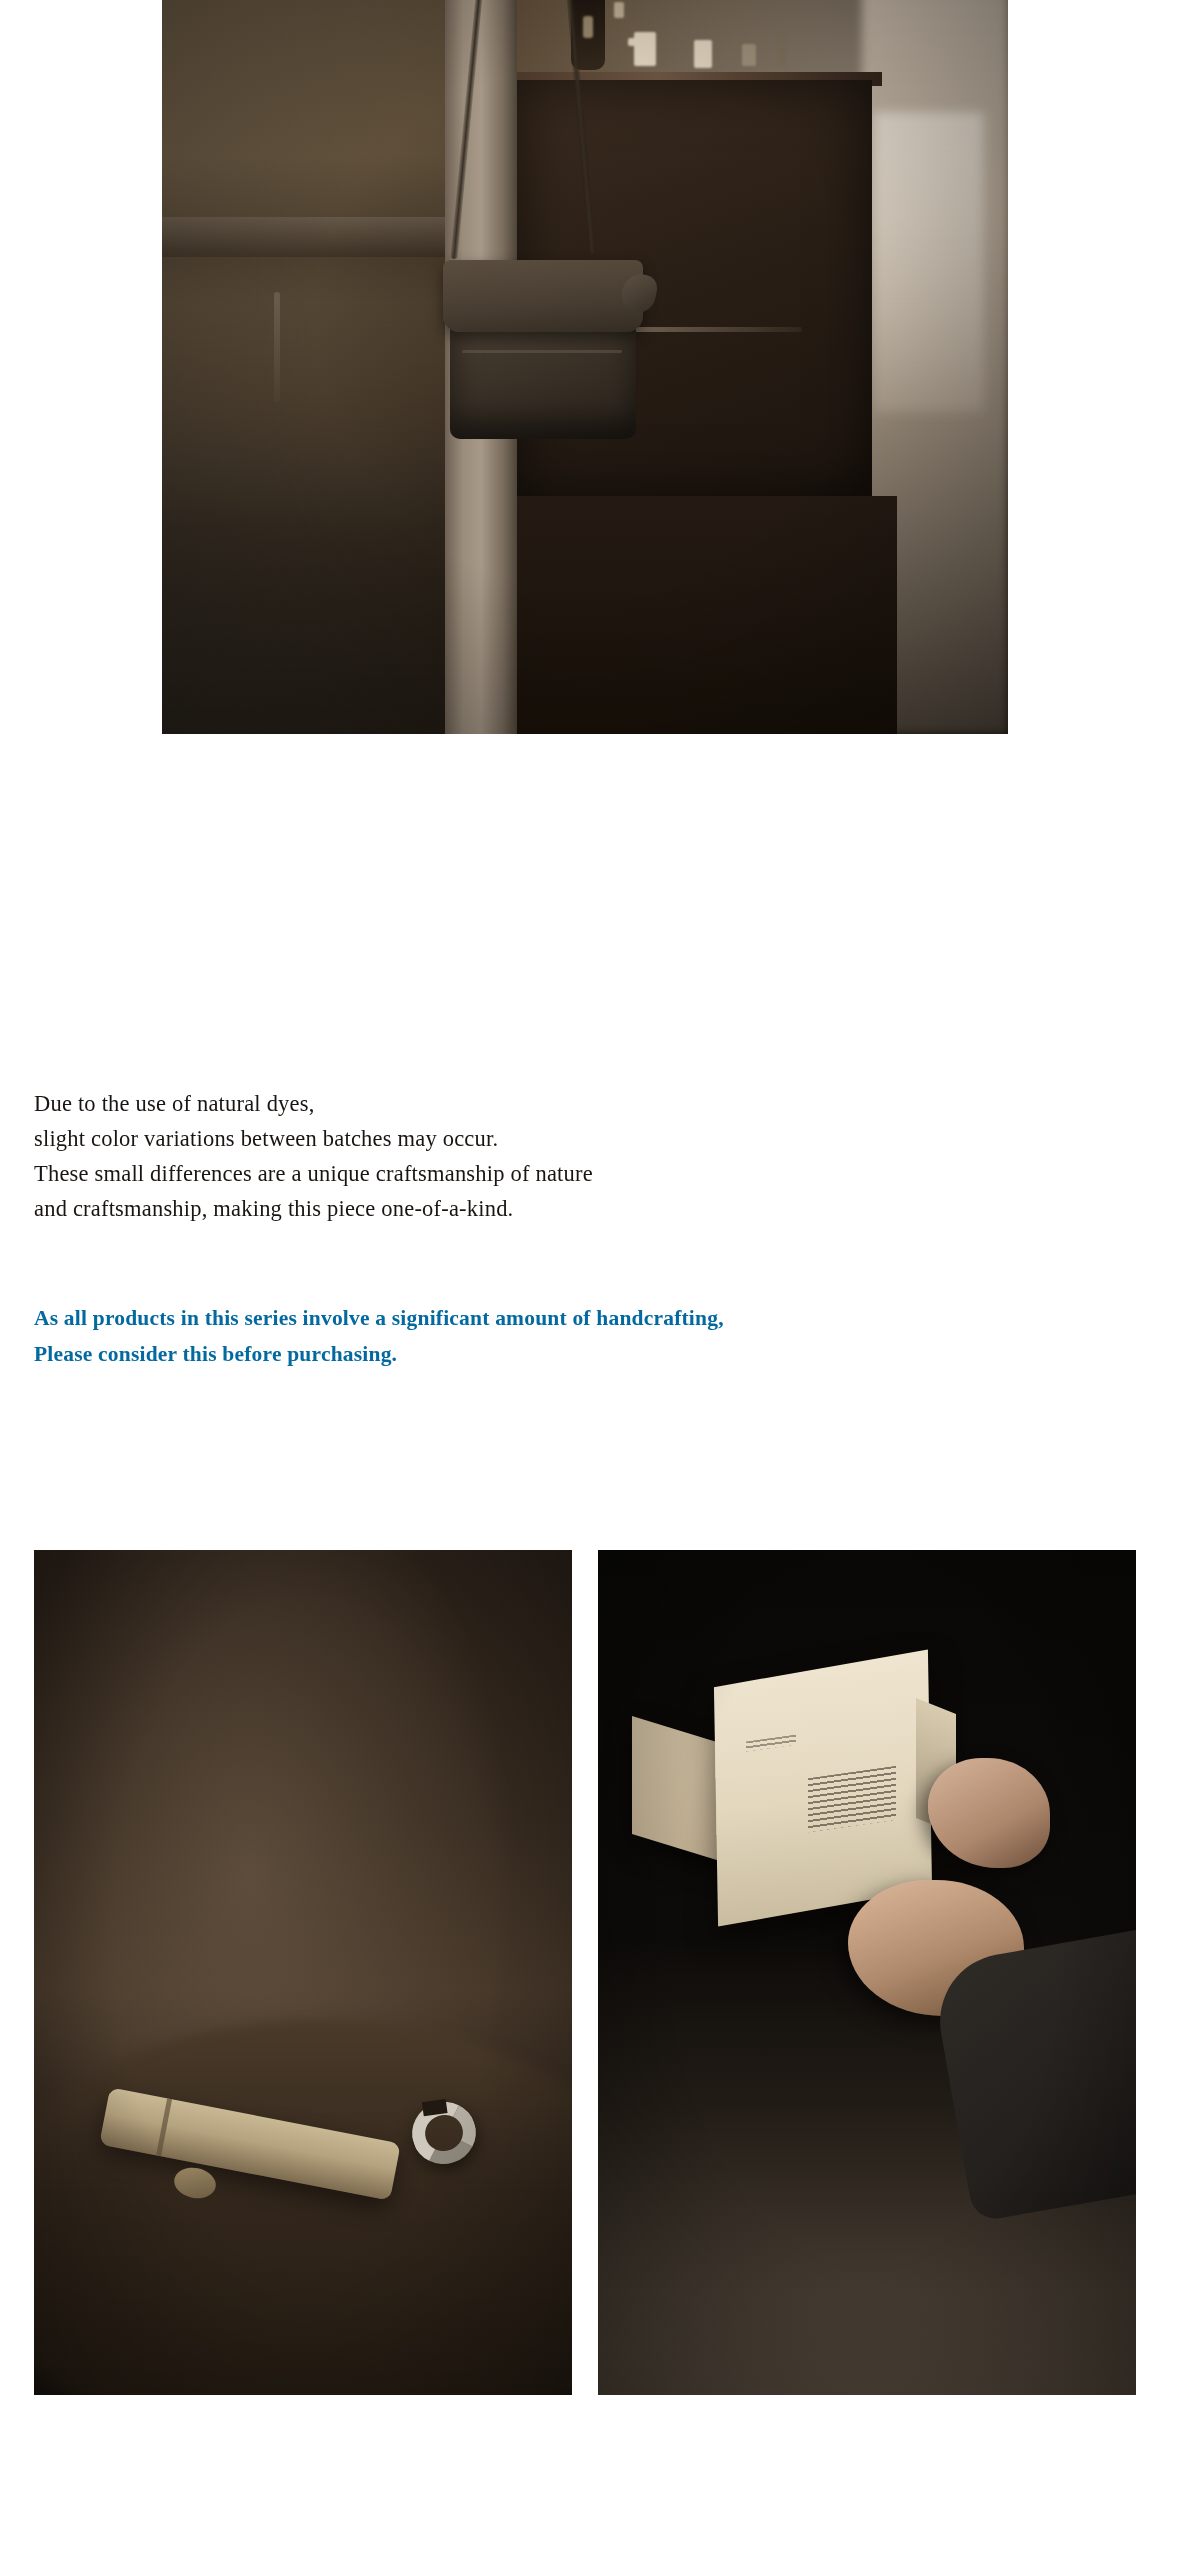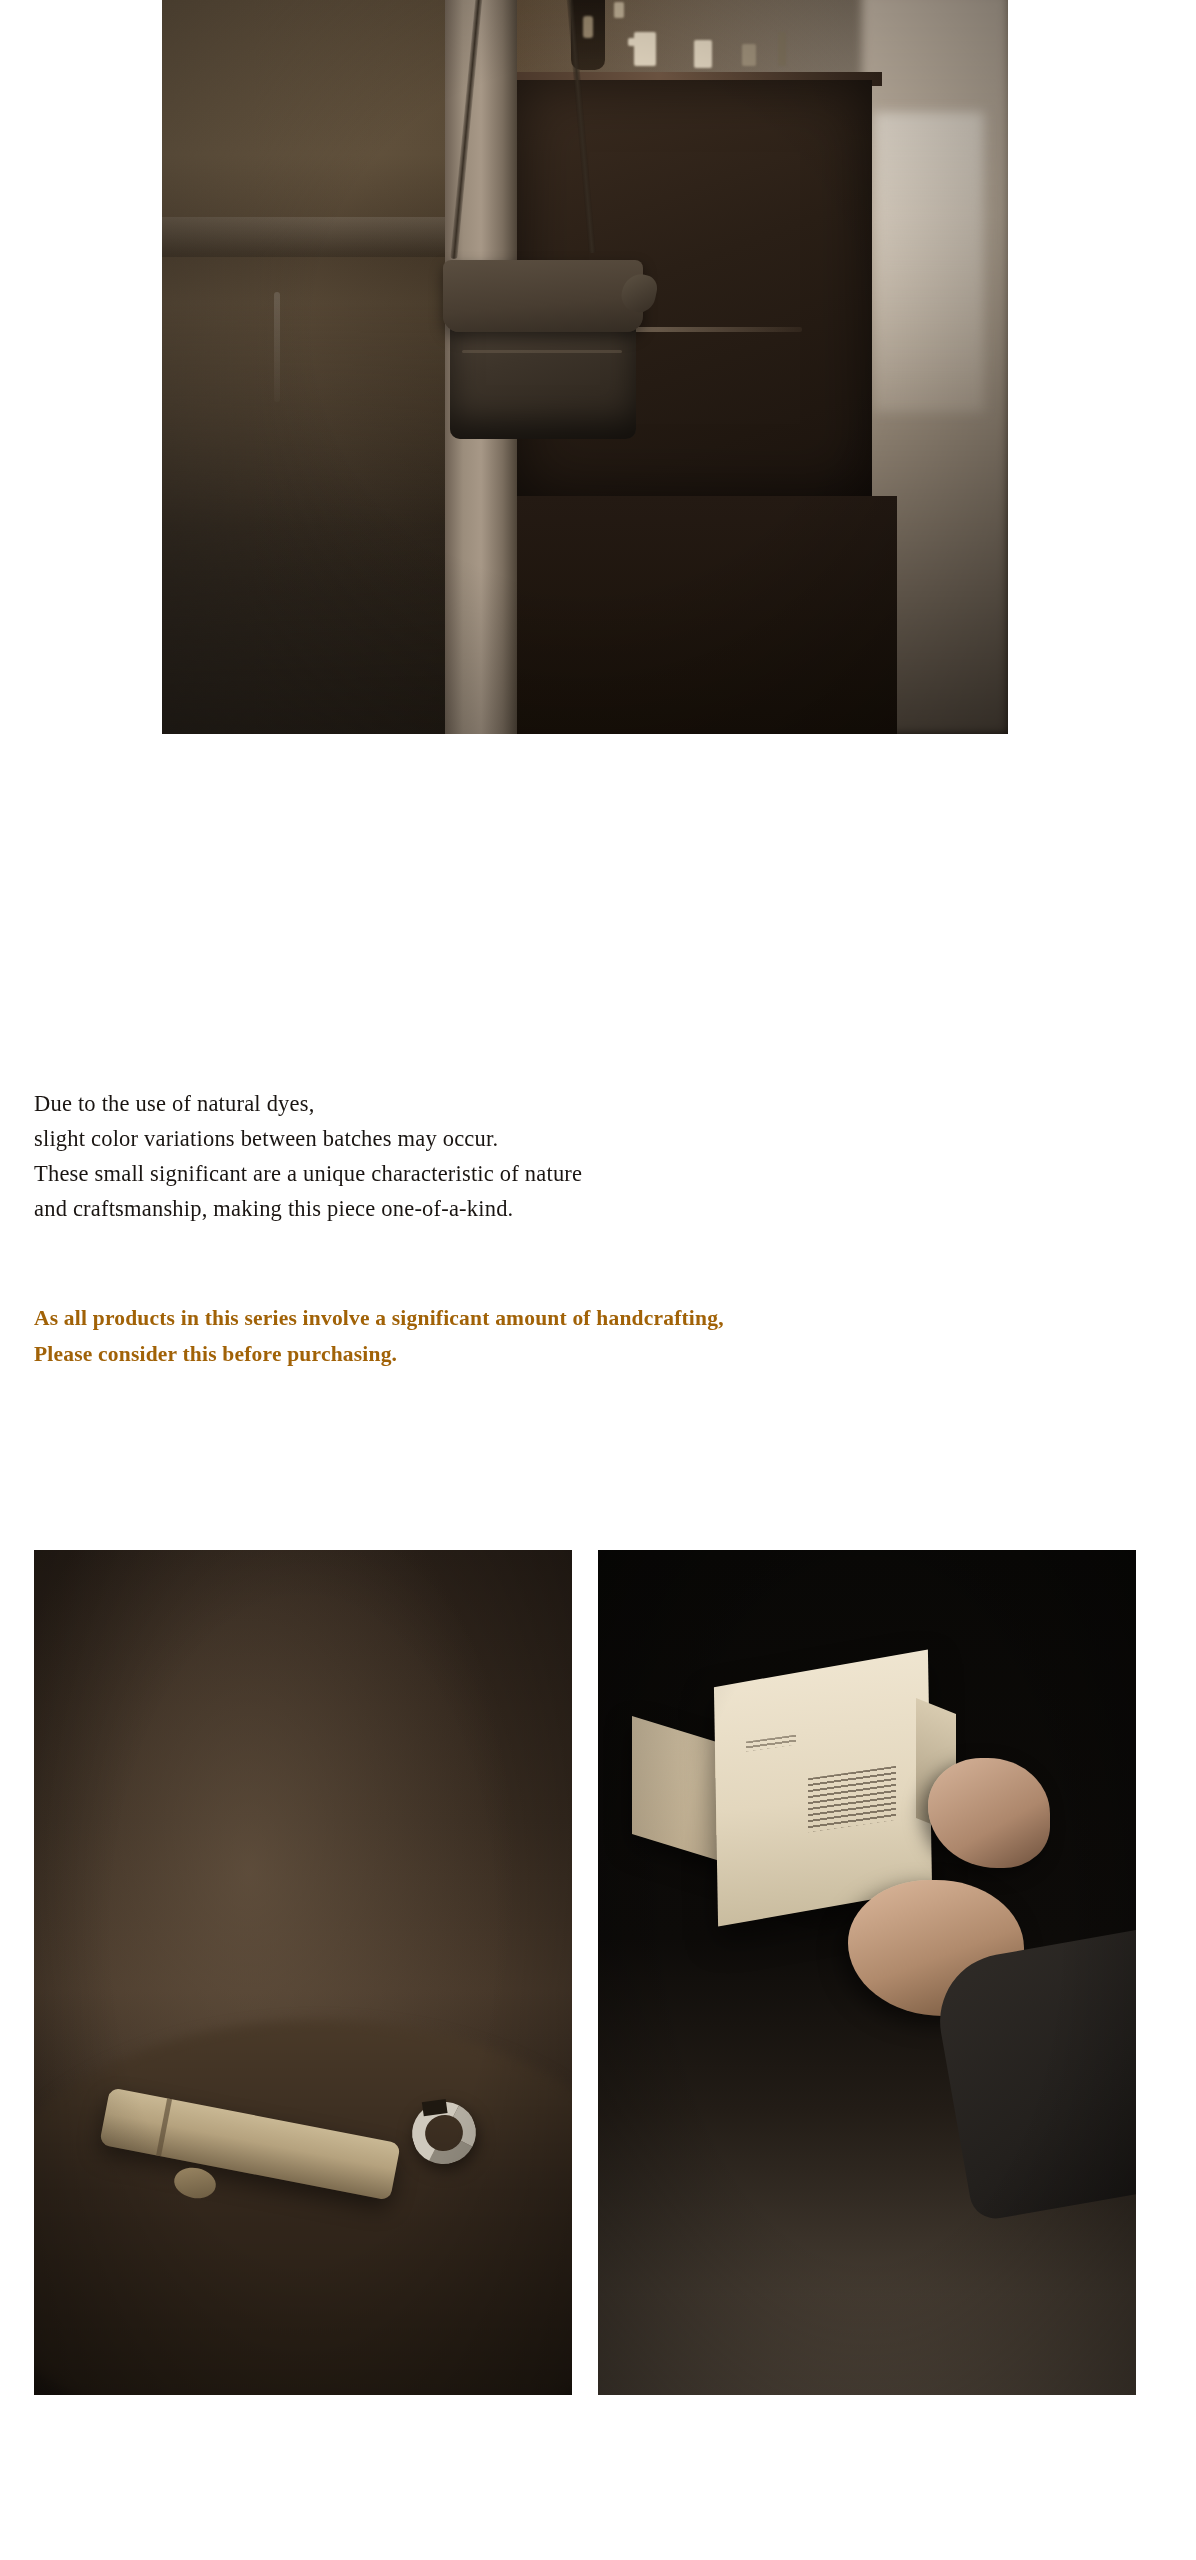--- a/index.html
+++ b/index.html
@@ -208,21 +208,21 @@
     font-size: 22.5px;
     line-height: 35px;
     letter-spacing: 0.2px;
     color: #1a1512;
     white-space: pre;
   }
   .text-block.secondary .text-line {
     font-weight: 700;
     font-size: 21.5px;
     line-height: 36px;
-    color: #a16207;
+    color: #0369a1;
   }
 
   
   .gallery {
     position: absolute;
     left: 34px;
     top: 1550px;
     width: 1128px;
     height: 845px;
     display: flex;
@@ -397,21 +397,21 @@
       <div class="bag-flap"></div>
       <div class="bag-fold"></div>
       <div class="bag-knot"></div>
       <div class="hero-vignette"></div>
     </div>
   </div>
 
   <div class="text-block primary">
     <div class="text-line">Due to the use of natural dyes,</div>
     <div class="text-line">slight color variations between batches may occur.</div>
-    <div class="text-line">These small significant are a unique characteristic of nature</div>
+    <div class="text-line">These small differences are a unique craftsmanship of nature</div>
     <div class="text-line">and craftsmanship, making this piece one-of-a-kind.</div>
   </div>
 
   <div class="text-block secondary">
     <div class="text-line">As all products in this series involve a significant amount of handcrafting,</div>
     <div class="text-line">Please consider this before purchasing.</div>
   </div>
 
   <div class="gallery">
 

